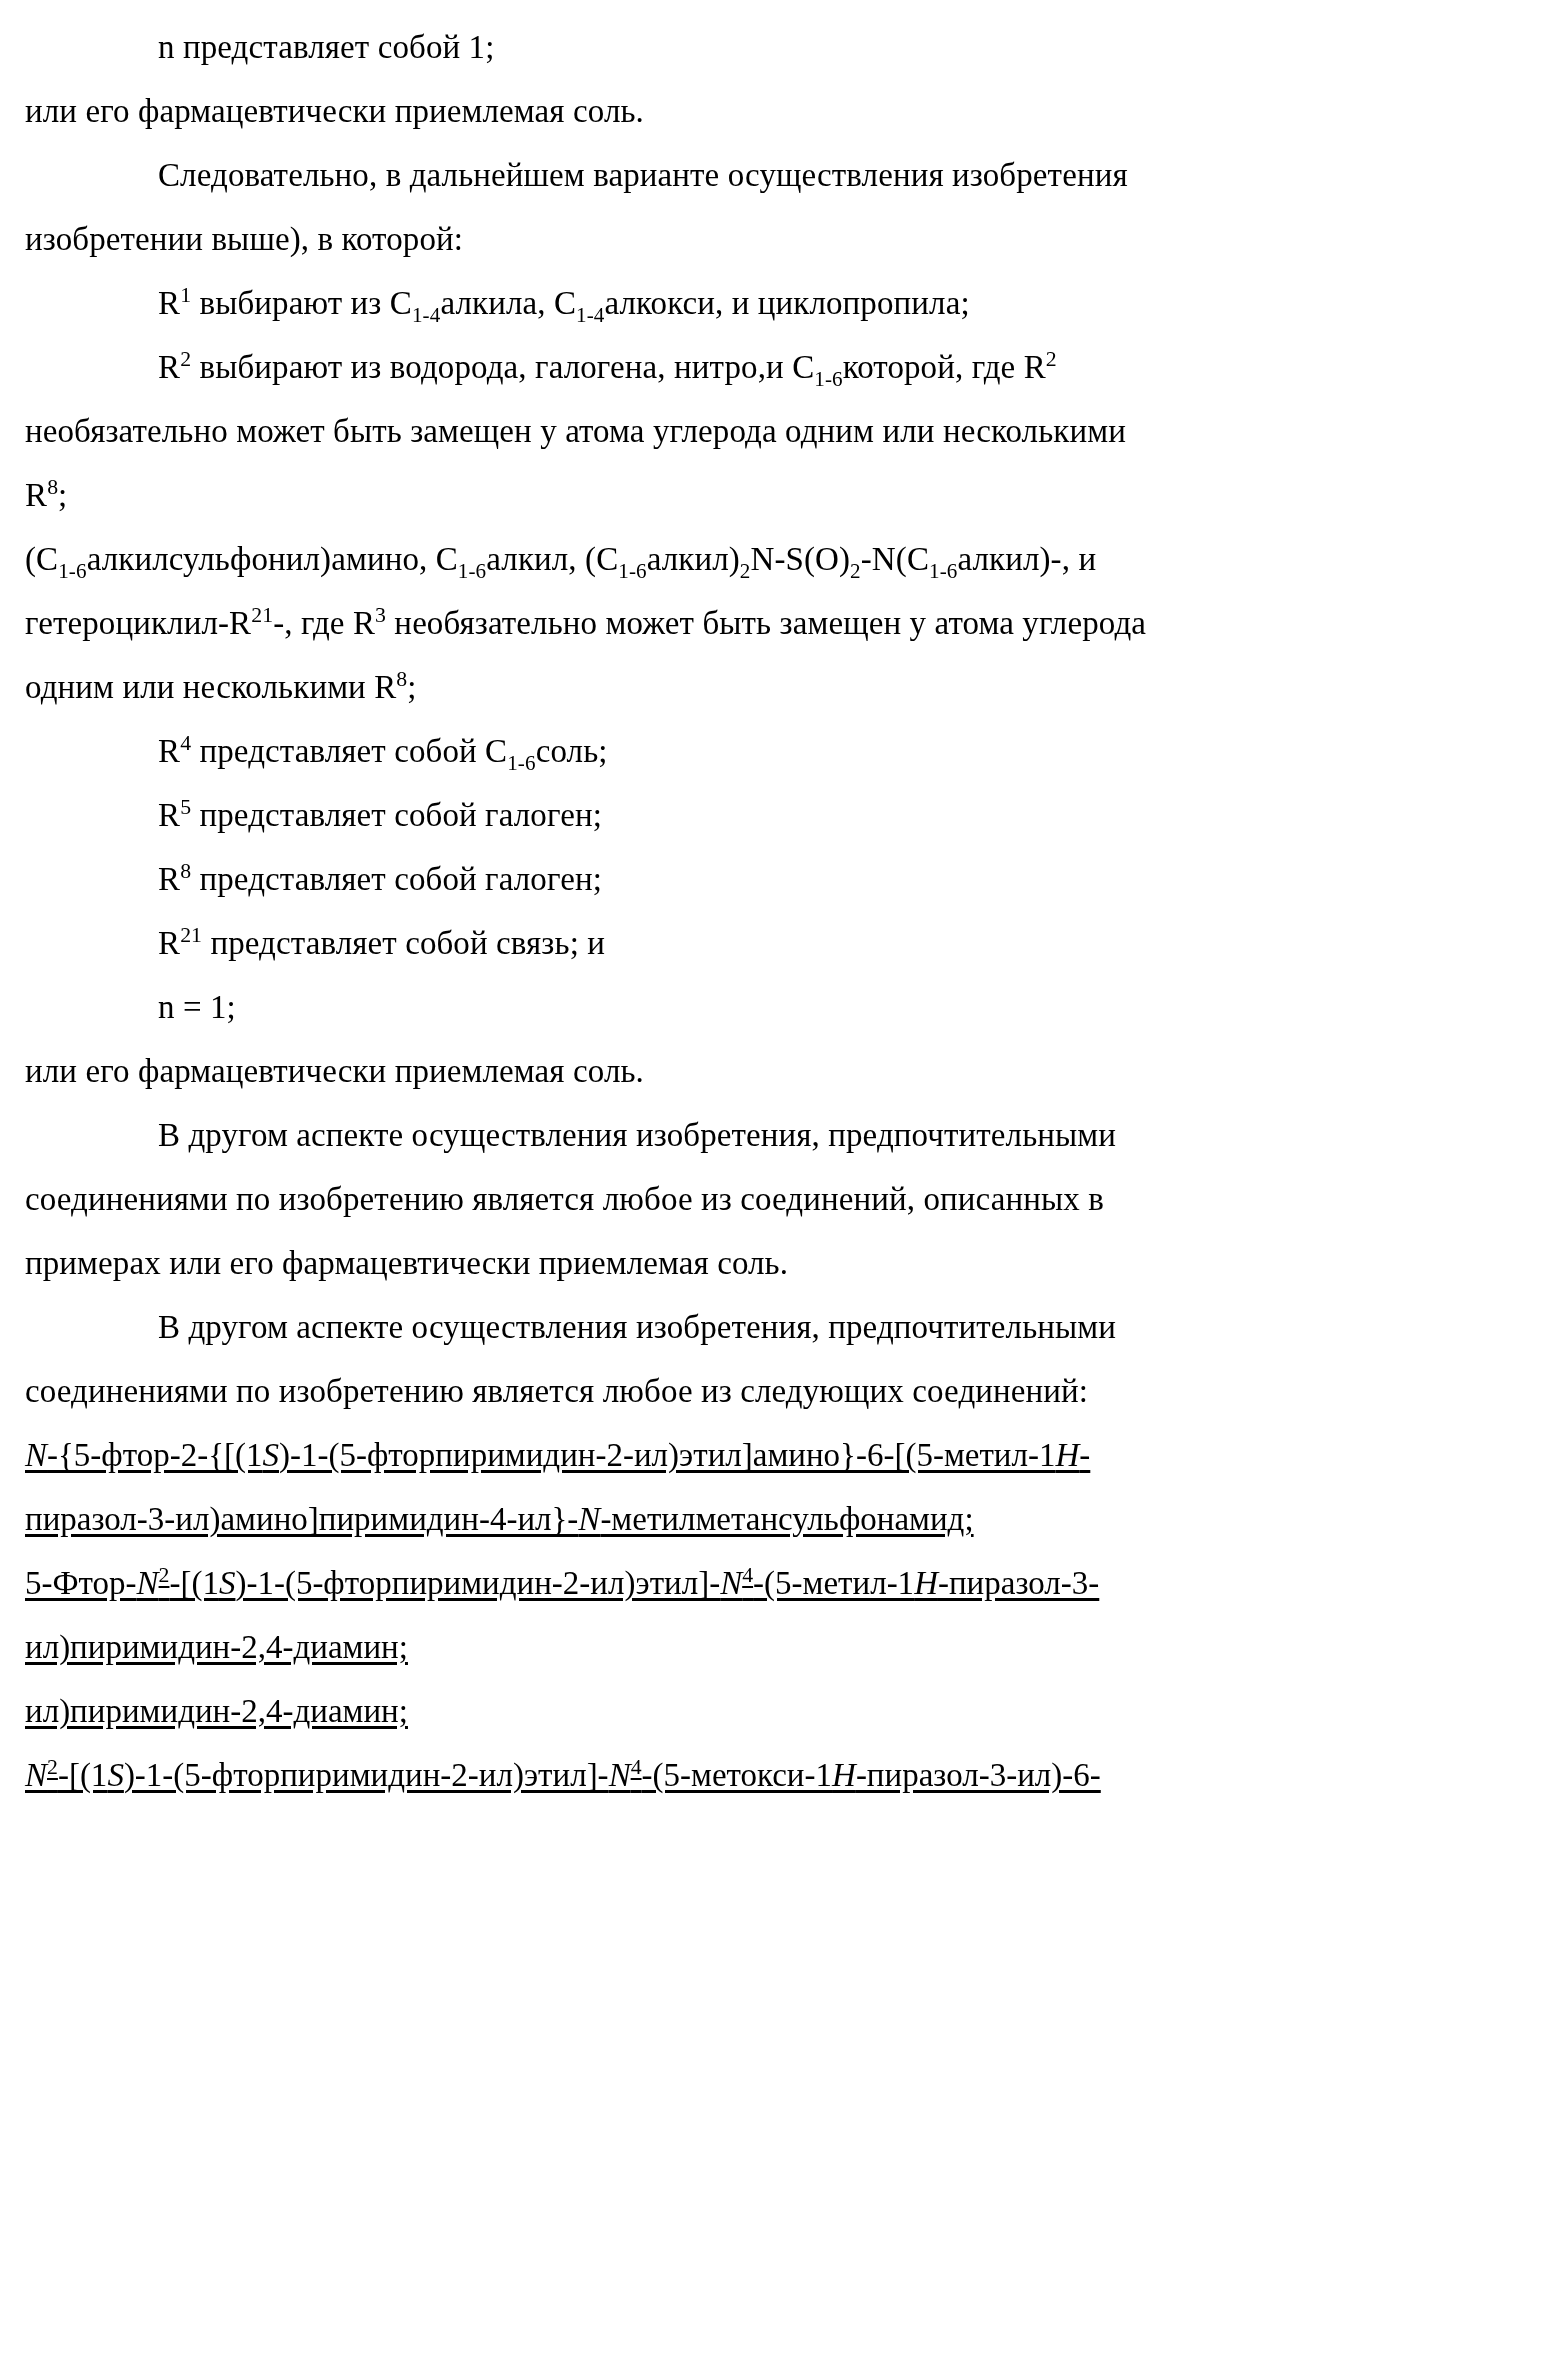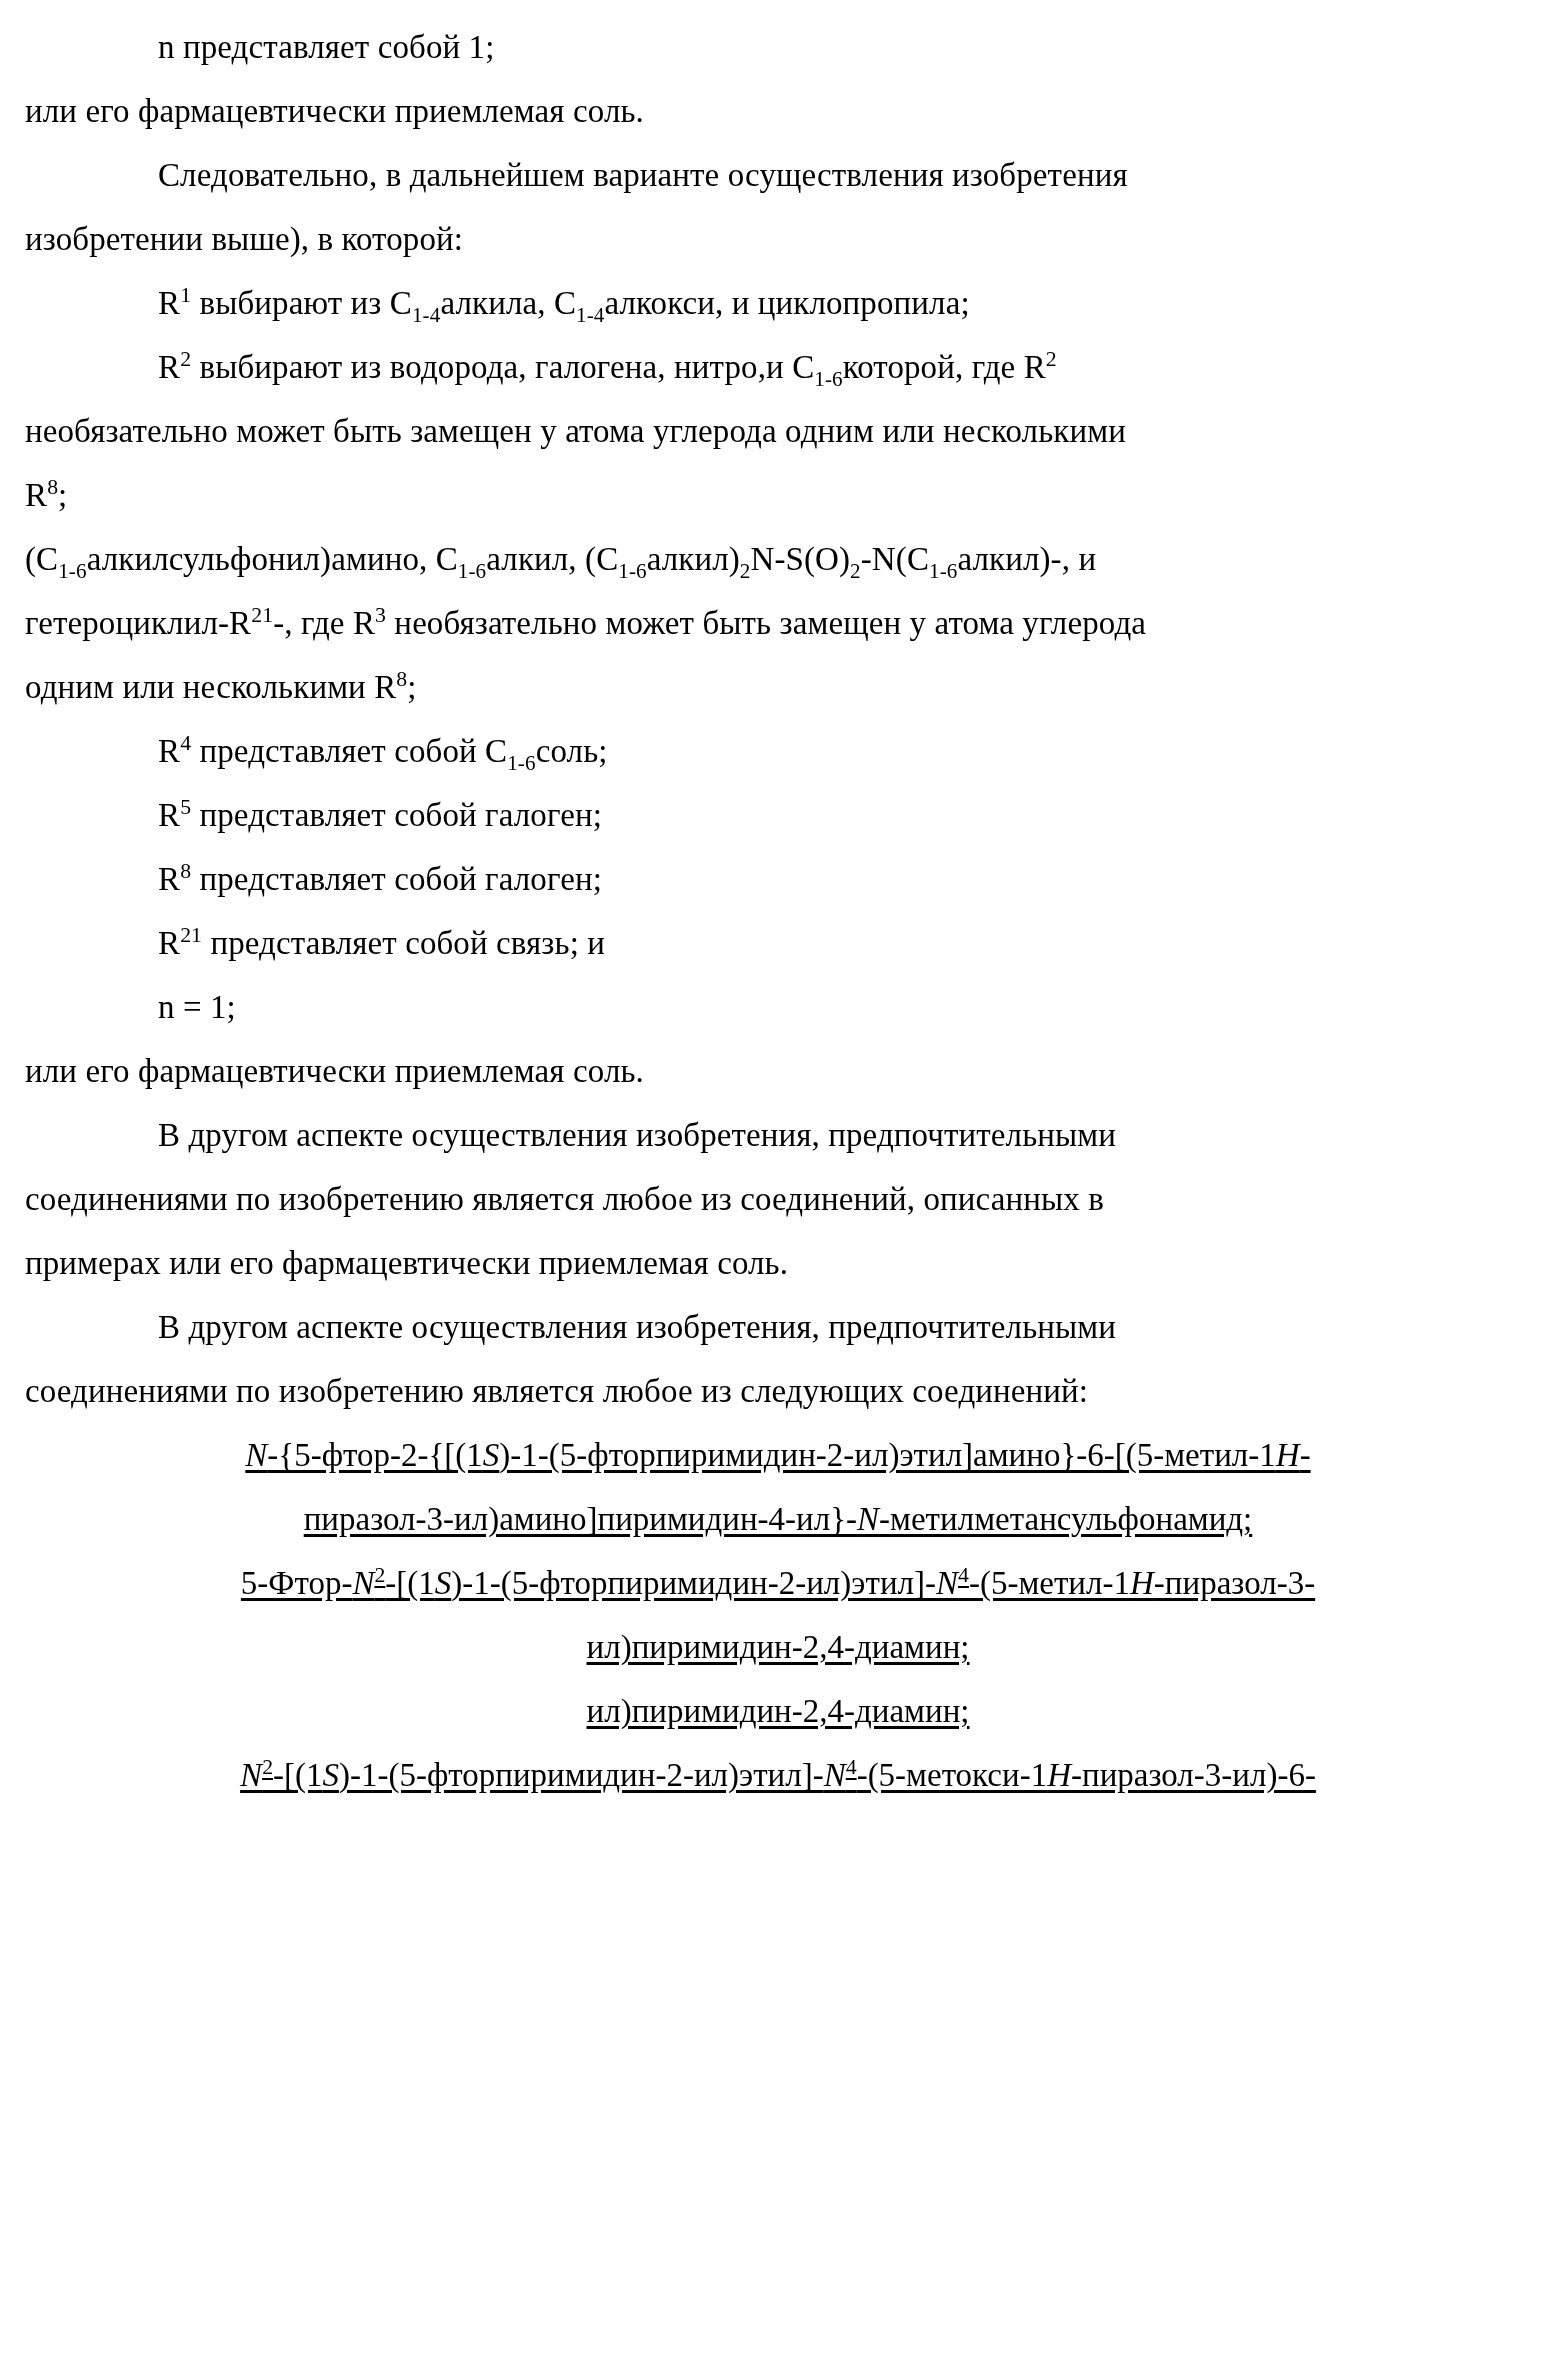--- a/index.html
+++ b/index.html
@@ -53,21 +53,20 @@
     font-style: italic;
   }
   .cmpd {
     margin: 0;
     font-size: 33px;
     line-height: 64px;
     white-space: nowrap;
     text-decoration: underline;
     text-underline-offset: 4.2px;
     text-decoration-thickness: 2.5px;
-    text-align: center;
   }
   .cmpd .sup { text-decoration: underline; }
   .spacer-top { height: 15px; }
 </style>
 </head>
 <body>
 
 <div class="page">
   <div class="body-col">
 

